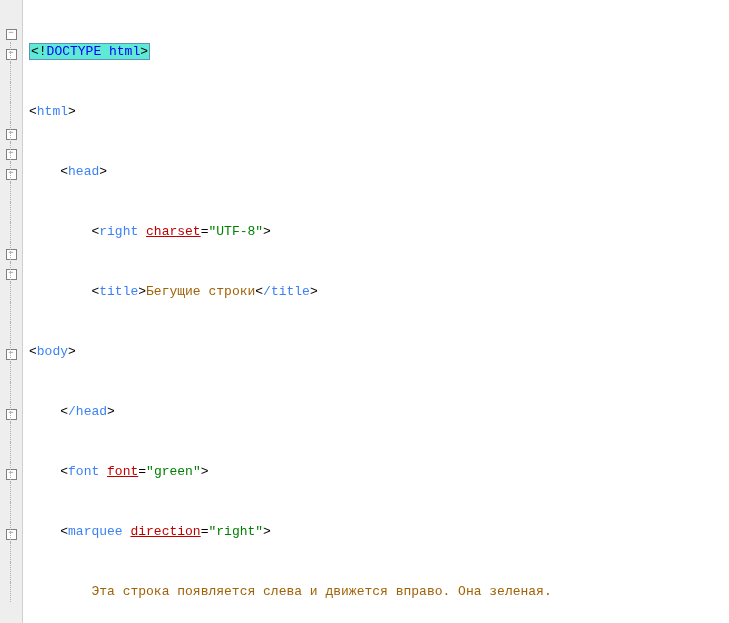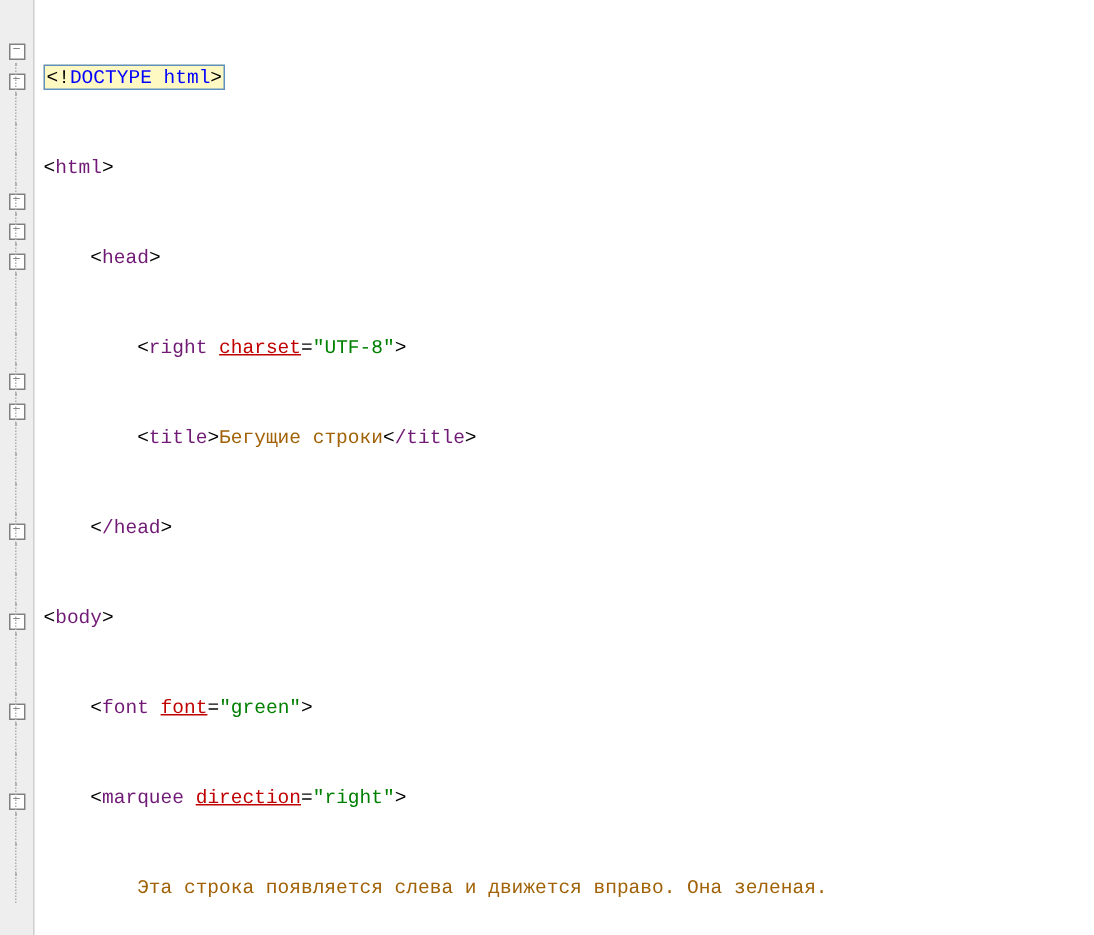--- a/index.html
+++ b/index.html
@@ -52,26 +52,26 @@
   .code {
     flex: 1;
     padding: 2px 0 2px 6px;
     white-space: pre;
     overflow: hidden;
   }
   .code-line {
     height: 20px;
   }
   .sel {
-    background: #fef9c3;
+    background: #5eead4;
     border: 1px solid #6090c0;
     padding: 0 1px;
   }
   .punct   { color: #000000; }
-  .tag     { color: #701a75; }
+  .tag     { color: #3b82f6; }
   .decl    { color: #0000ff; }
   .attr    { color: #c00000; text-decoration: underline; }
   .value   { color: #008000; }
   .text    { color: #a16207; }
 </style>
 </head>
 <body>
 
 <div class="editor">
   <div class="gutter">
@@ -107,22 +107,22 @@
     <div class="gutter-line fold-line"></div>
     <div class="gutter-line"></div>
   </div>
 
   <div class="code">
     <div class="code-line"><span class="sel"><span class="punct">&lt;!</span><span class="decl">DOCTYPE html</span><span class="punct">&gt;</span></span></div>
     <div class="code-line"><span class="punct">&lt;</span><span class="tag">html</span><span class="punct">&gt;</span></div>
     <div class="code-line">    <span class="punct">&lt;</span><span class="tag">head</span><span class="punct">&gt;</span></div>
     <div class="code-line">        <span class="punct">&lt;</span><span class="tag">right</span> <span class="attr">charset</span><span class="punct">=</span><span class="value">"UTF-8"</span><span class="punct">&gt;</span></div>
     <div class="code-line">        <span class="punct">&lt;</span><span class="tag">title</span><span class="punct">&gt;</span><span class="text">Бегущие строки</span><span class="punct">&lt;</span><span class="tag">/title</span><span class="punct">&gt;</span></div>
+    <div class="code-line"><span class="punct">&lt;</span><span class="tag">body</span><span class="punct">&gt;</span></div>
     <div class="code-line">    <span class="punct">&lt;</span><span class="tag">/head</span><span class="punct">&gt;</span></div>
-    <div class="code-line"><span class="punct">&lt;</span><span class="tag">body</span><span class="punct">&gt;</span></div>
     <div class="code-line">    <span class="punct">&lt;</span><span class="tag">font</span> <span class="attr">font</span><span class="punct">=</span><span class="value">"green"</span><span class="punct">&gt;</span></div>
     <div class="code-line">    <span class="punct">&lt;</span><span class="tag">marquee</span> <span class="attr">direction</span><span class="punct">=</span><span class="value">"right"</span><span class="punct">&gt;</span></div>
     <div class="code-line">        <span class="text">Эта строка появляется слева и движется вправо. Она зеленая.</span></div>
     
     
     
     
     
     
     

